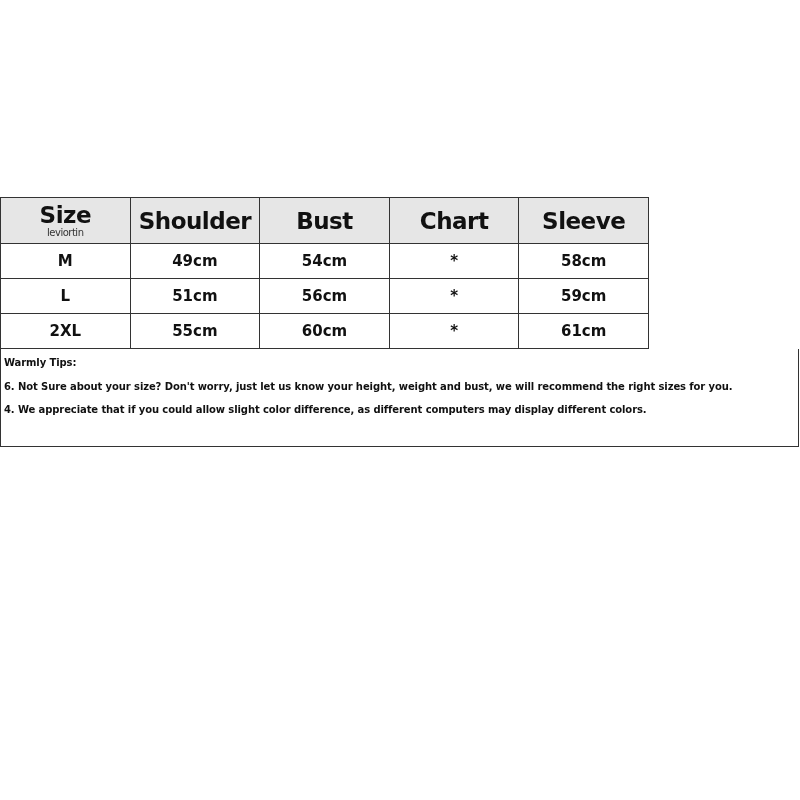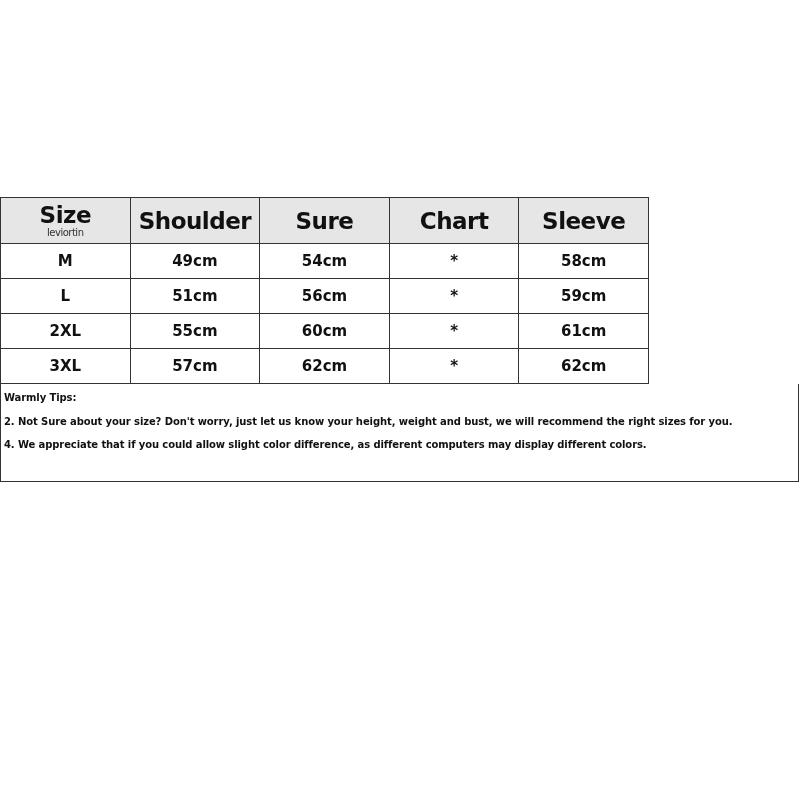--- a/index.html
+++ b/index.html
@@ -22,21 +22,21 @@
 
 <div class="chart">
   <table>
     <thead>
       <tr>
         <th class="size-head">
           <span class="main">Size</span>
           <span class="sub">leviortin</span>
         </th>
         <th>Shoulder</th>
-        <th>Sure</th>
+        <th>Bust</th>
         <th>Chart</th>
         <th>Sleeve</th>
       </tr>
     </thead>
     <tbody>
       <tr>
         <td>M</td>
         <td>49cm</td>
         <td>54cm</td>
         <td>*</td>
@@ -49,27 +49,20 @@
         <td>*</td>
         <td>59cm</td>
       </tr>
       <tr>
         <td>2XL</td>
         <td>55cm</td>
         <td>60cm</td>
         <td>*</td>
         <td>61cm</td>
       </tr>
-      <tr>
-        <td>3XL</td>
-        <td>57cm</td>
-        <td>62cm</td>
-        <td>*</td>
-        <td>62cm</td>
-      </tr>
     </tbody>
   </table>
   <div class="notes">
     <p>Warmly Tips:</p>
-    <p>2. Not Sure about your size? Don't worry, just let us know your height, weight and bust, we will recommend the right sizes for you.</p>
+    <p>6. Not Sure about your size? Don't worry, just let us know your height, weight and bust, we will recommend the right sizes for you.</p>
     <p>4. We appreciate that if you could allow slight color difference, as different computers may display different colors.</p>
   </div>
 </div>
 
 </body></html>

